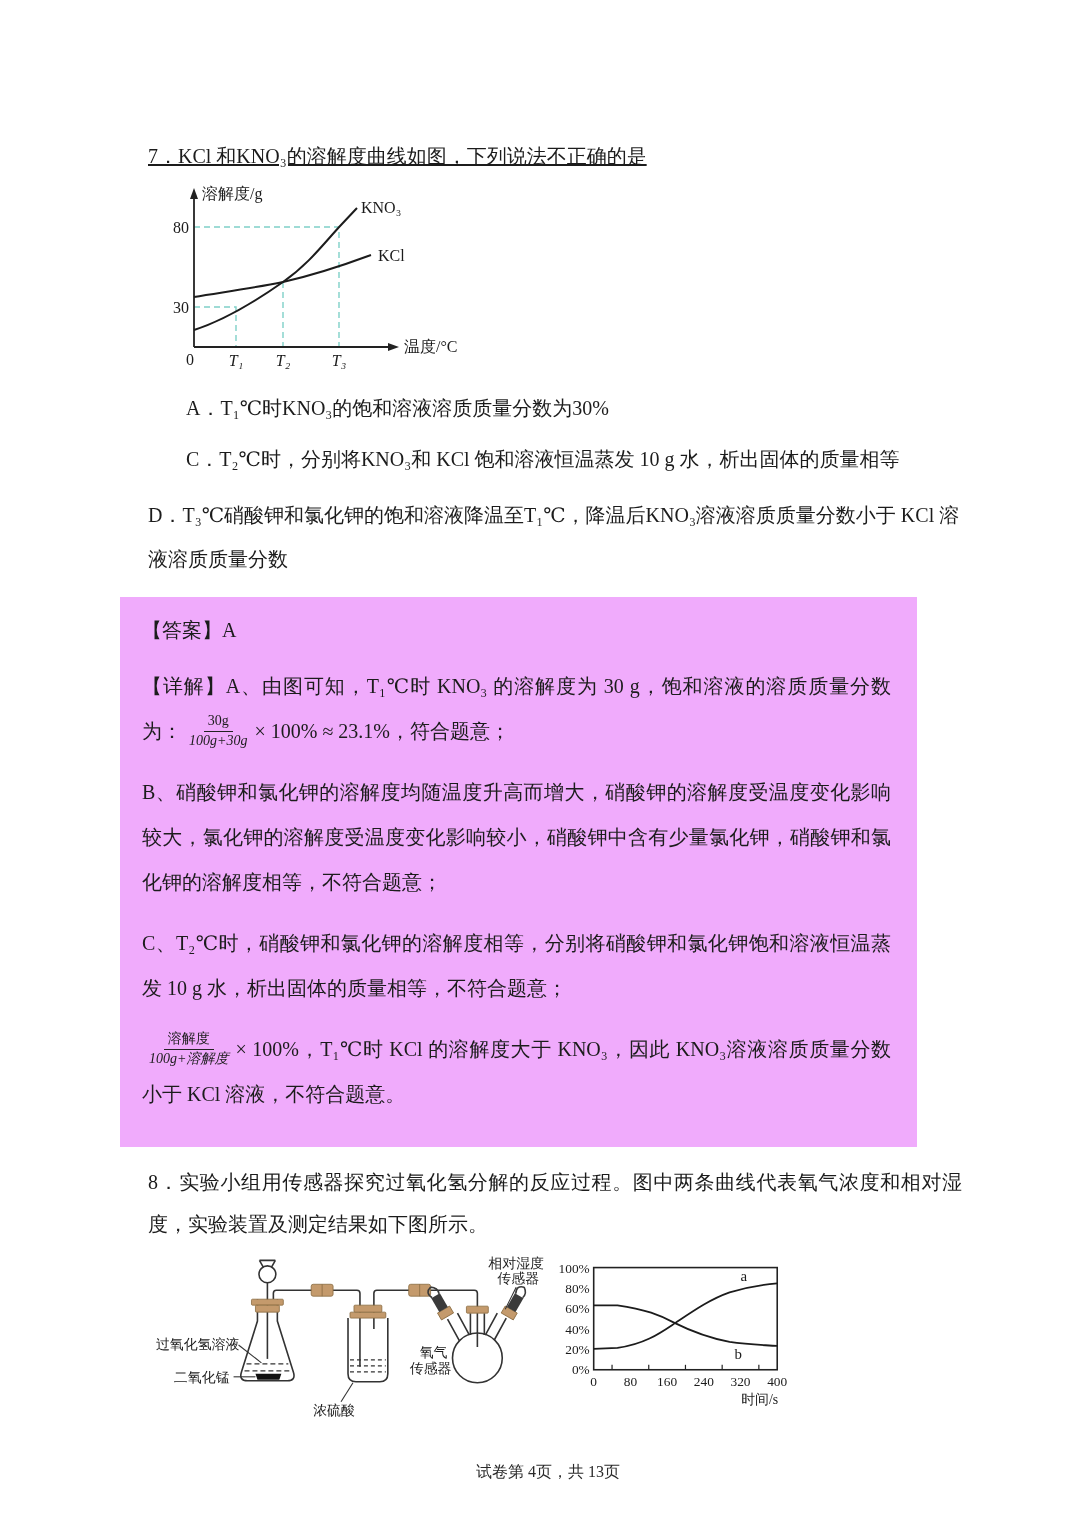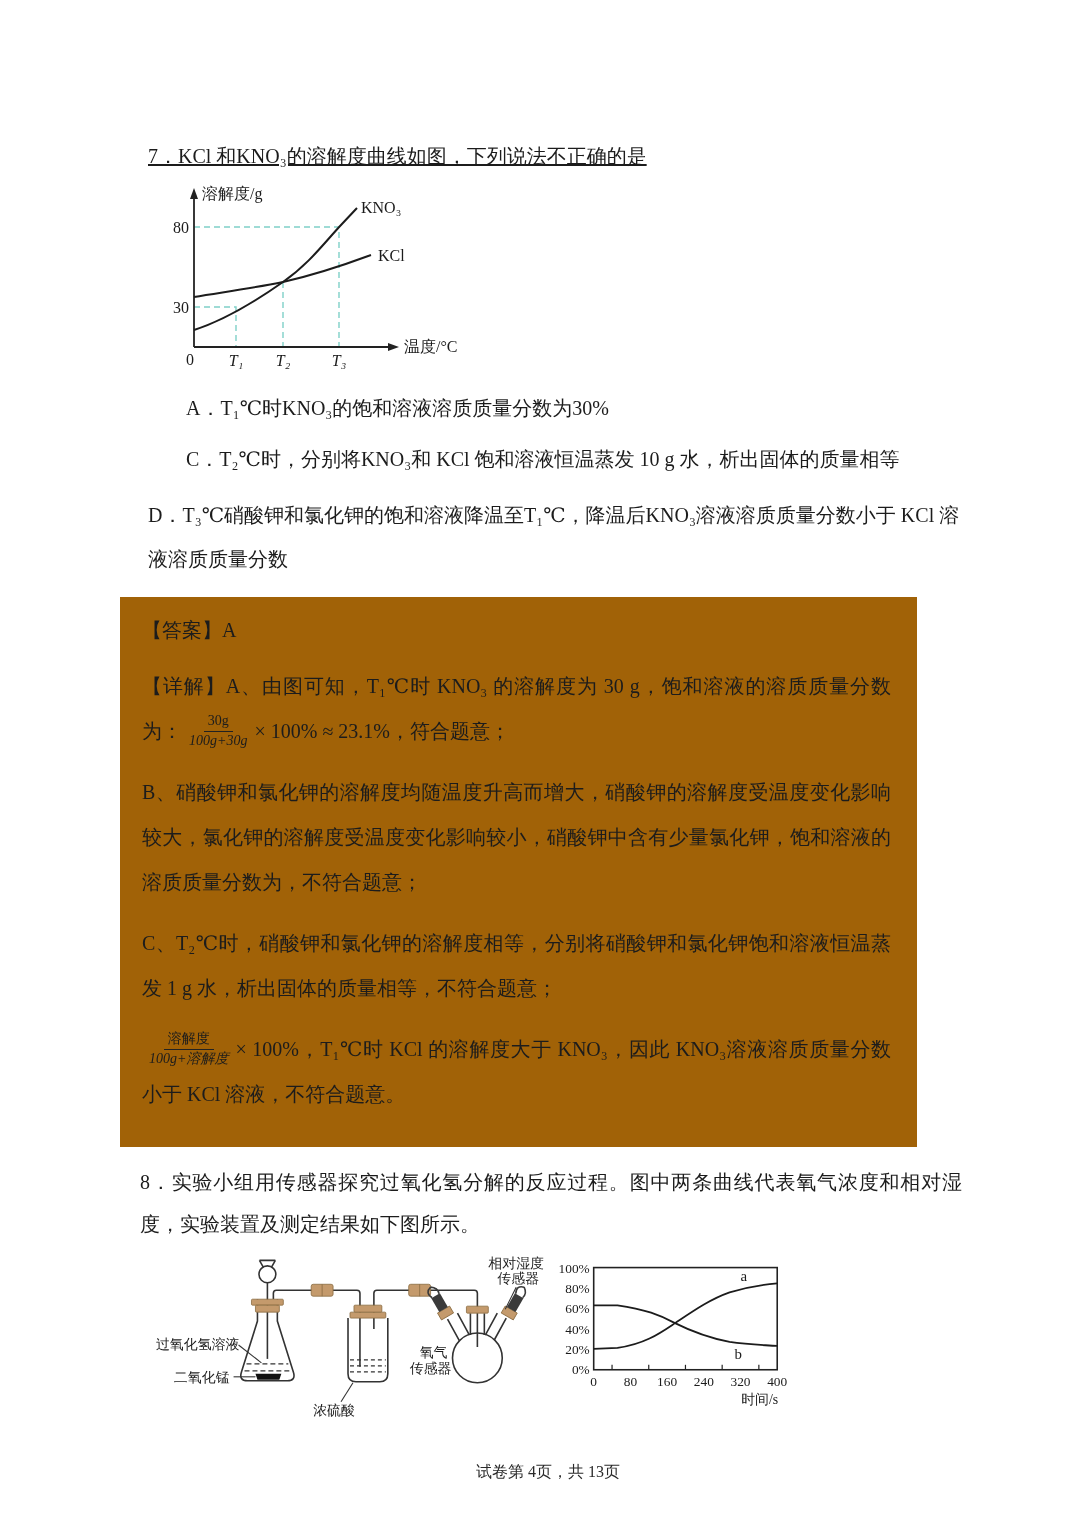--- a/index.html
+++ b/index.html
@@ -15,38 +15,38 @@
 
   .stem { font-size:20px; line-height:1.8; margin:0 0 4px 8px;text-decoration:underline; }
 
   .chart1-wrap { margin:8px 0 2px 24px; }
 
   .options { font-size:20px; }
   .option { margin:5px 0 16px 46px; line-height:1.75; }
   .option-d { margin-left:8px; line-height:2.2; }
 
   .answer-box {
-    background:#a16207;
+    background:#f0abfc;
     margin:14px 0 14px -20px;
     width:797px;
     padding:12px 26px 14px 22px;
     font-size:20px;
   }
   .ans-line { margin:8px 0 20px 0; }
   .detail-p { line-height:2.25; margin:16px 0; text-align:justify; }
 
   .frac {
     display:inline-flex; flex-direction:column; align-items:center;
     vertical-align:middle; font-size:14px; line-height:1.35;
     margin:0 5px; position:relative; top:-2px;
   }
   .frac .num { border-bottom:1.2px solid #222; padding:0 4px; }
   .frac .den { padding:0 2px;font-style:italic; }
 
-  .q8-stem { font-size:20px; line-height:2.1; margin:14px 0 6px 0; text-align:justify; }
+  .q8-stem { font-size:20px; line-height:2.1; margin:14px 0 6px 8px; text-align:justify; }
 
   .figure-row { display:flex; align-items:flex-start; gap:2px; margin:10px 0 0 6px; }
 
   svg text { font-family:"Liberation Serif","DejaVu Serif",serif; fill:#1c1c1c; }
 
   .footer {
     position:absolute; bottom:44px; left:8px; width:100%;
     text-align:center; font-size:16px; color:#2a2a2a;
   }
 </style>
@@ -102,22 +102,22 @@
   <div class="answer-box">
     <div class="ans-line">
       <span>【答案】</span><span>A</span>
     </div>
     <p class="detail-p">
       <span>【详解】A、由图可知，T₁℃时 KNO₃ 的溶解度为 30 g，饱和溶液的溶质质量分数为：</span><span class="frac">
           <span class="num">30g</span>
           <span class="den">100g+30g</span>
         </span><span>× 100% ≈ 23.1%，符合题意；</span>
     </p>
-    <p class="detail-p">B、硝酸钾和氯化钾的溶解度均随温度升高而增大，硝酸钾的溶解度受温度变化影响较大，氯化钾的溶解度受温度变化影响较小，硝酸钾中含有少量氯化钾，饱和溶液的溶质质量分数为，不符合题意；</p>
-    <p class="detail-p">C、T₂℃时，硝酸钾和氯化钾的溶解度相等，分别将硝酸钾和氯化钾饱和溶液恒温蒸发 1 g 水，析出固体的质量相等，不符合题意；</p>
+    <p class="detail-p">B、硝酸钾和氯化钾的溶解度均随温度升高而增大，硝酸钾的溶解度受温度变化影响较大，氯化钾的溶解度受温度变化影响较小，硝酸钾中含有少量氯化钾，硝酸钾和氯化钾的溶解度相等，不符合题意；</p>
+    <p class="detail-p">C、T₂℃时，硝酸钾和氯化钾的溶解度相等，分别将硝酸钾和氯化钾饱和溶液恒温蒸发 10 g 水，析出固体的质量相等，不符合题意；</p>
     <p class="detail-p">
       <span class="frac">
           <span class="num">溶解度</span>
           <span class="den">100g+溶解度</span>
         </span><span>× 100%，T₁℃时 KCl 的溶解度大于 KNO₃，因此 KNO₃溶液溶质质量分数小于 KCl 溶液，不符合题意。</span>
     </p>
   </div>
 
   <p class="q8-stem">8．实验小组用传感器探究过氧化氢分解的反应过程。图中两条曲线代表氧气浓度和相对湿度，实验装置及测定结果如下图所示。</p>
 

